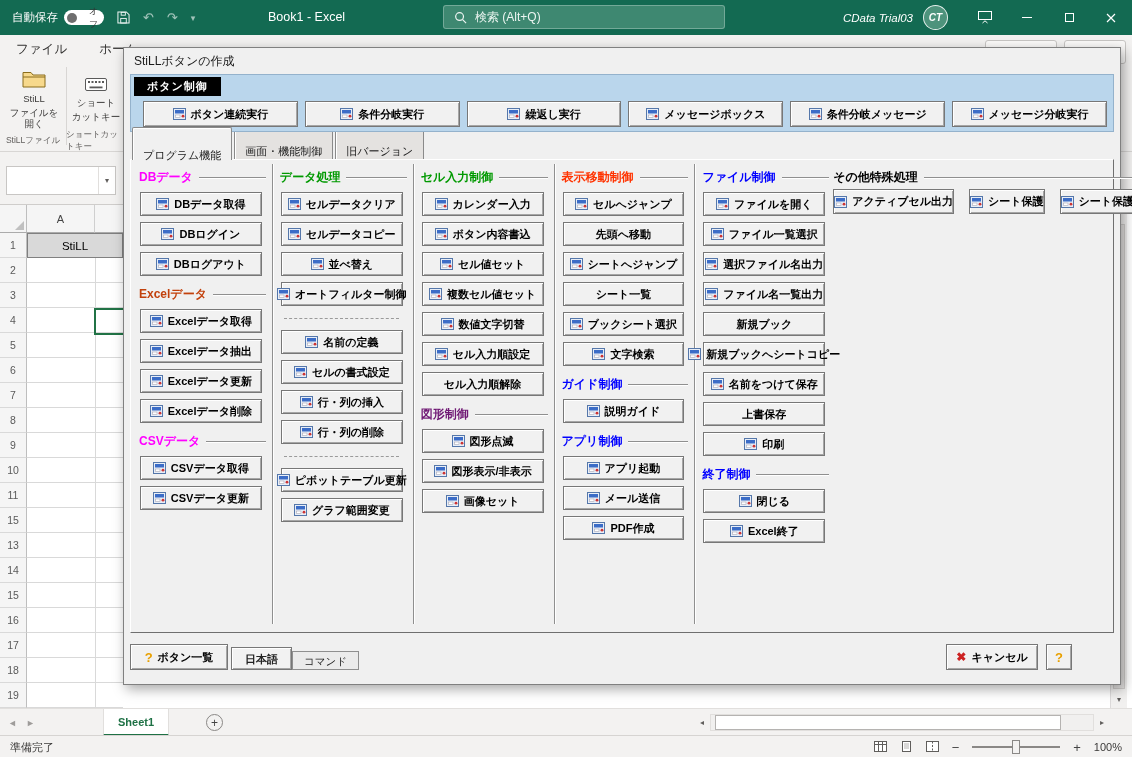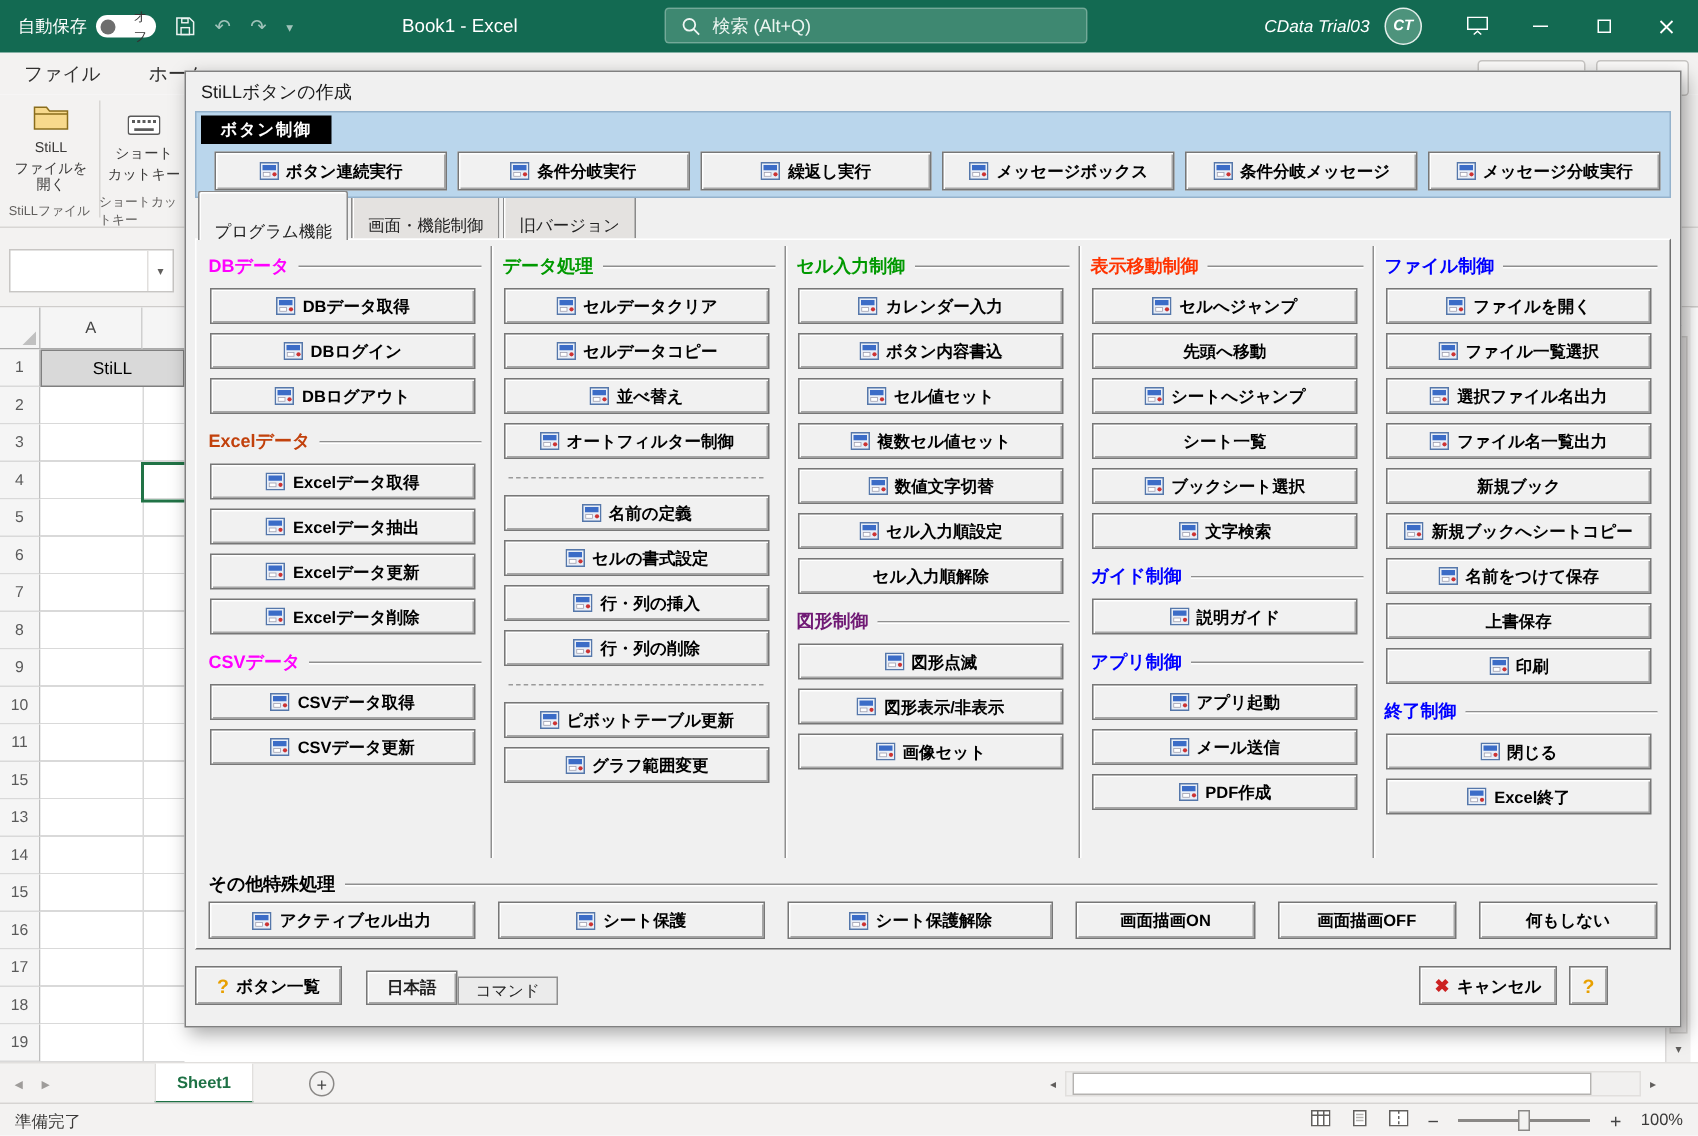--- a/index.html
+++ b/index.html
@@ -88,40 +88,40 @@
   .topbtns{position:absolute;left:12px;right:6px;bottom:4px;display:flex;gap:7px;}
   .topbtns .xbtn{flex:1;height:26px;}
 
   .xbtn{display:flex;align-items:center;justify-content:center;gap:5px;background:#F1F1F1;border:1px solid #777;box-shadow:inset 1px 1px 0 #FFF,inset -1px -1px 0 #A6A6A6;font-size:11px;font-weight:bold;color:#000;cursor:default;white-space:nowrap;}
   .bicon{display:flex;align-items:center;flex:0 0 auto;}
 
   #dlg-tabs{margin-top:5px;display:flex;align-items:flex-end;padding-left:2px;height:22px;}
   .tab{padding:16px 10px;font-size:11px;background:#E4E2E0;border:1px solid #8A8A8A;border-bottom:none;border-radius:2px 2px 0 0;height:17px;line-height:17px;margin-right:2px;box-shadow:inset 1px 1px 0 #fff;color:#222;}
   .tab.active{background:#F0F0F0;height:22px;line-height:22px;margin-bottom:-1px;position:relative;z-index:2;}
 
-  #tabpage{position:relative;background:#F0F0F0;border:1px solid;border-color:#FFF #6F6F6F #6F6F6F #FFF;height:474px;padding:2px 6px 6px;display:flex;flex-direction:column;}
+  #tabpage{position:relative;background:#F0F0F0;border:1px solid;border-color:#FFF #6F6F6F #6F6F6F #FFF;height:474px;padding:2px 6px 6px;display:flex;}
   .columns{flex:1;display:flex;min-height:0;}
   .col{flex:1 1 0;min-width:0;display:flex;flex-direction:column;}
   .vsep{width:0;border-left:1px solid #8F8F8F;border-right:1px solid #FFF;margin:2px 4px;}
   .sec-header{display:flex;align-items:center;gap:6px;margin:7px 2px 3px;font-size:12px;font-weight:bold;}
   .sec-header .hline{flex:1;height:0;border-top:1px solid #8F8F8F;border-bottom:1px solid #FFF;}
   .col .xbtn{height:24px;margin:3px 6px 3px 3px;}
   .dashes{border-top:1px dashed #9A9A9A;margin:9px 10px 8px 6px;}
 
   .bottomsec .sec-header span{color:#000;}
   .bottomrow{display:flex;gap:15px;margin:3px 2px 0;}
   .bottomrow .xbtn{height:25px;}
   .bottomrow .xbtn.wide{flex:1.5;}
   .bottomrow .xbtn:not(.wide){flex:1;}
 
   #dlg-footer{margin-top:9px;display:flex;align-items:flex-end;height:28px;padding-right:42px;}
   #btnlist{width:98px;height:26px;}
   .qmark{color:#E8A000;font-weight:bold;font-size:13px;}
   .xmark{color:#CC2222;font-weight:bold;font-size:12px;}
-  #minitabs{display:flex;align-items:flex-end;margin-left:16px;}
+  #minitabs{display:flex;align-items:flex-end;margin-left:3px;}
   .mtab{height:19px;line-height:19px;padding:0 11px;font-size:10.5px;background:#EBEBEB;border:1px solid #8F8F8F;color:#222;}
   .mtab.active{height:23px;line-height:23px;padding:0 13px;font-weight:bold;font-size:11px;background:#F2F2F2;border:1px solid #777;box-shadow:inset 1px 1px 0 #fff,inset -1px -1px 0 #A6A6A6;}
   .fspacer{flex:1;}
   #cancelbtn{width:92px;height:26px;margin-right:8px;}
   #helpbtn{width:26px;height:26px;}
 </style>
 </head>
 <body>
 
 <div id="titlebar">

